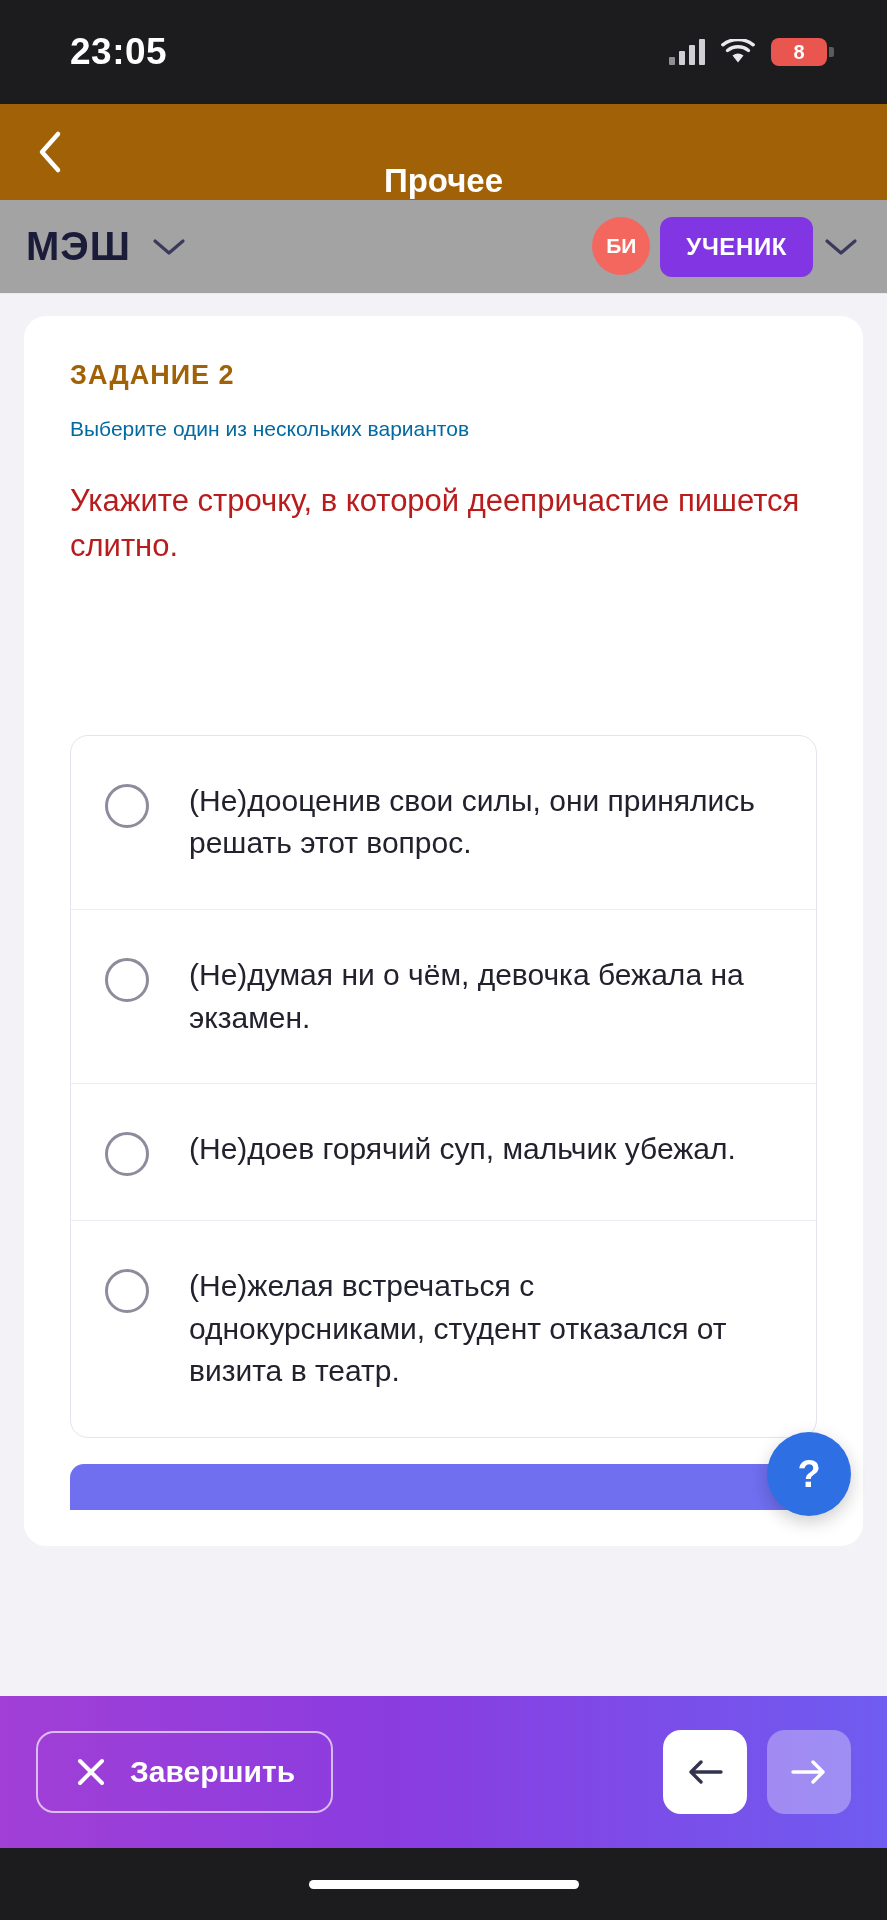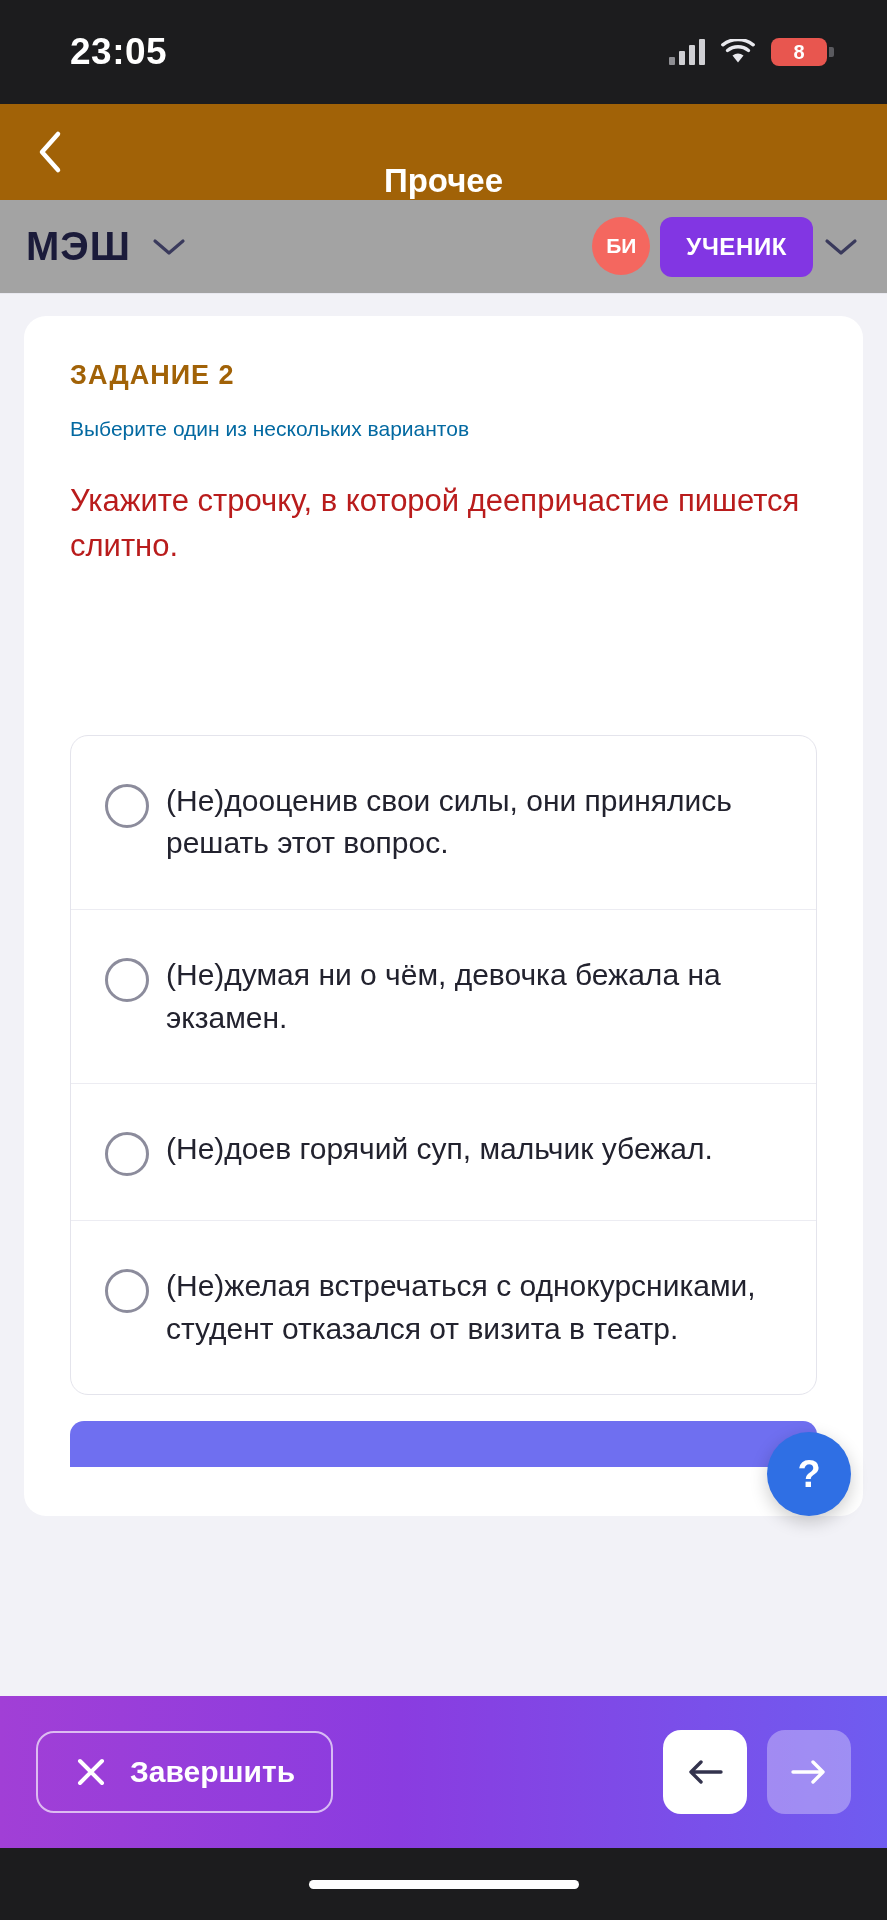--- a/index.html
+++ b/index.html
@@ -183,21 +183,21 @@
 
   .options {
     margin-top: 166px;
     border: 1px solid #e4e4ec;
     border-radius: 18px;
     overflow: hidden;
   }
   .option {
     display: flex;
     align-items: flex-start;
-    gap: 17px;
+    gap: 40px;
     padding: 44px 38px 44px 34px;
     border-bottom: 1px solid #ececf2;
     cursor: pointer;
   }
   .option:last-child { border-bottom: none; }
   .radio {
     flex: 0 0 auto;
     width: 44px; height: 44px;
     border-radius: 50%;
     border: 3px solid #8c8c9c;

